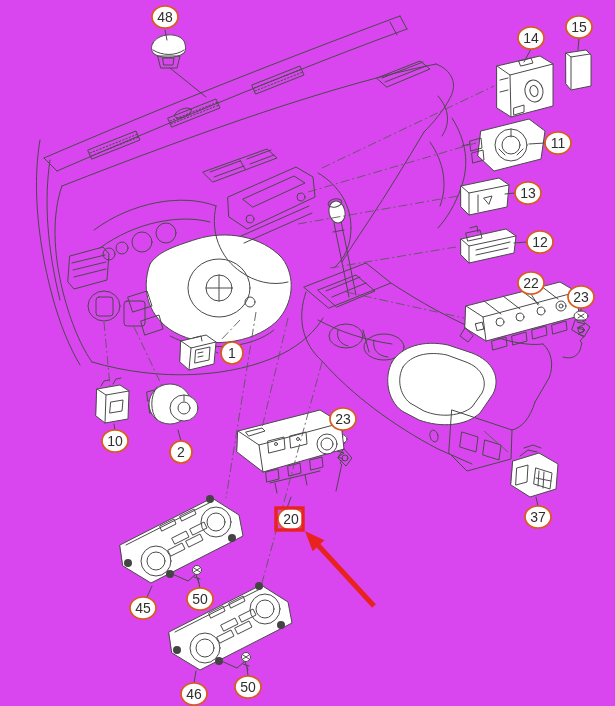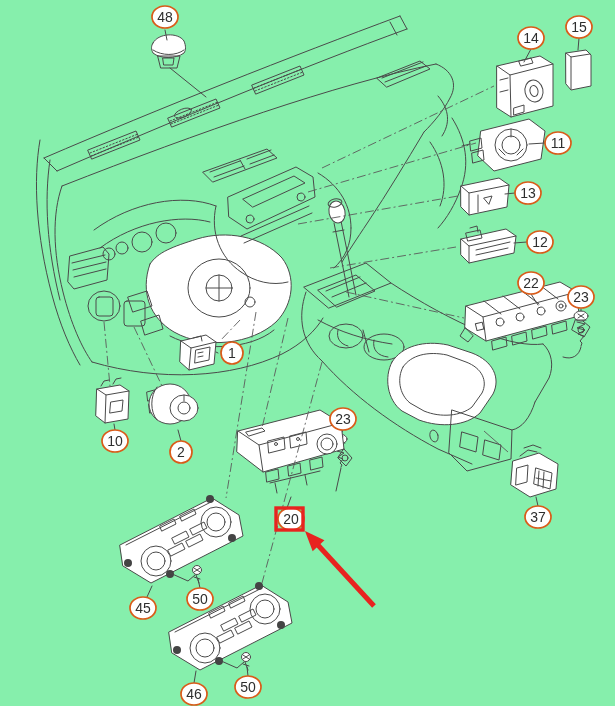--- a/index.html
+++ b/index.html
@@ -1,16 +1,16 @@
 <!DOCTYPE html>
 <html><head>
 <meta charset="utf-8">
 <style>
   html,body{margin:0;padding:0;background:#ffffff;}
-  .stage{position:relative;width:615px;height:706px;background:#86efac;overflow:hidden;
+  .stage{position:relative;width:615px;height:706px;background:#d946ef;overflow:hidden;
          font-family:"Liberation Sans", sans-serif;}
   svg{display:block;}
   .art path,.art ellipse,.art circle,.art line,.art polyline{vector-effect:non-scaling-stroke;}
   .callout text{font-family:"Liberation Sans", sans-serif;font-size:14px;}
 </style>
 </head>
 <body>
 
 <div class="stage">
 <svg width="615" height="706" viewBox="0 0 615 706">

